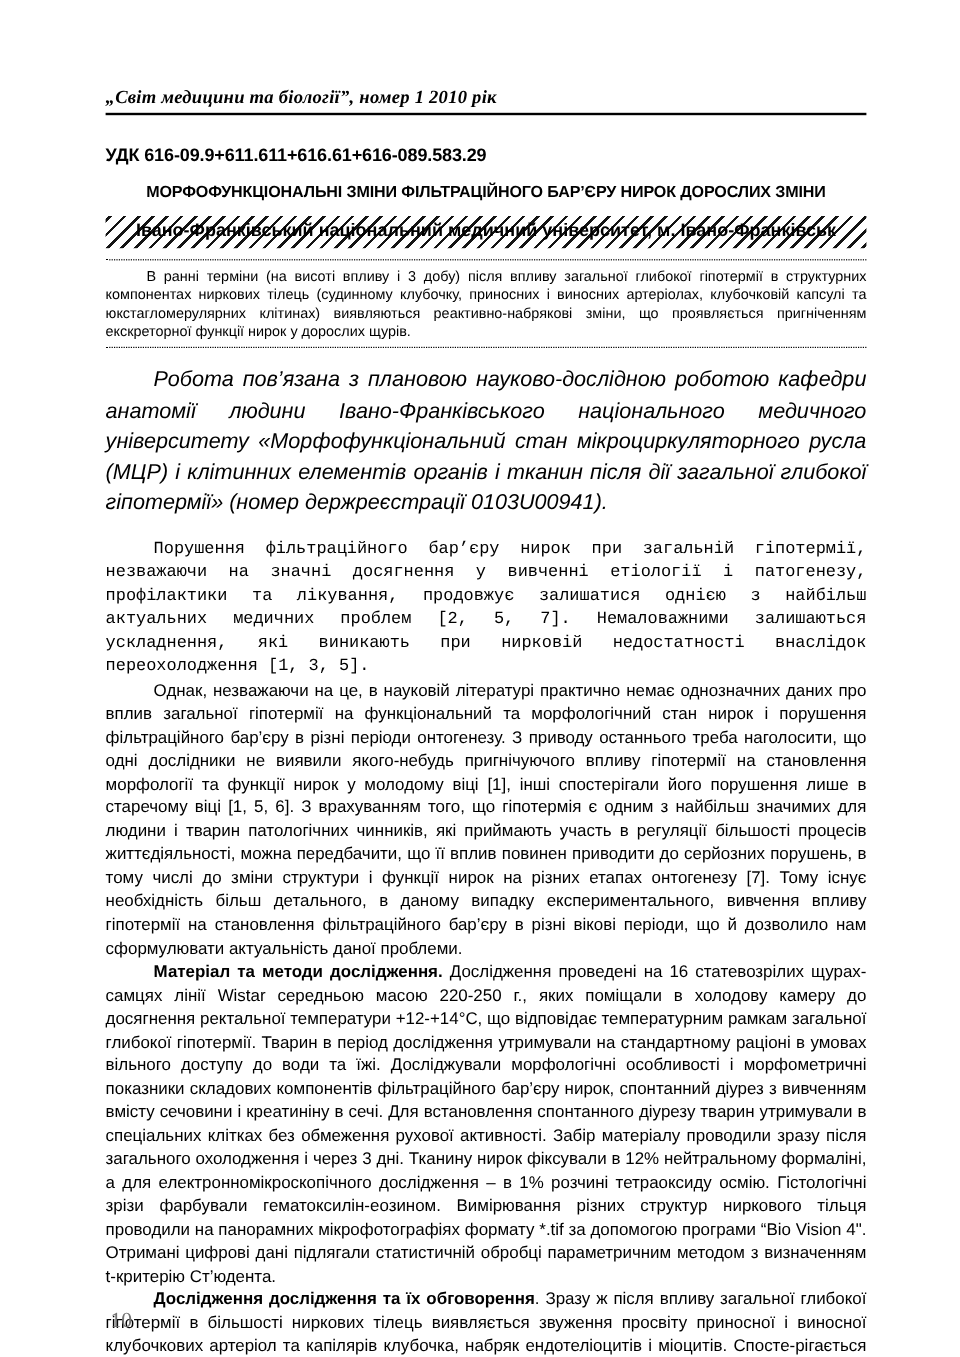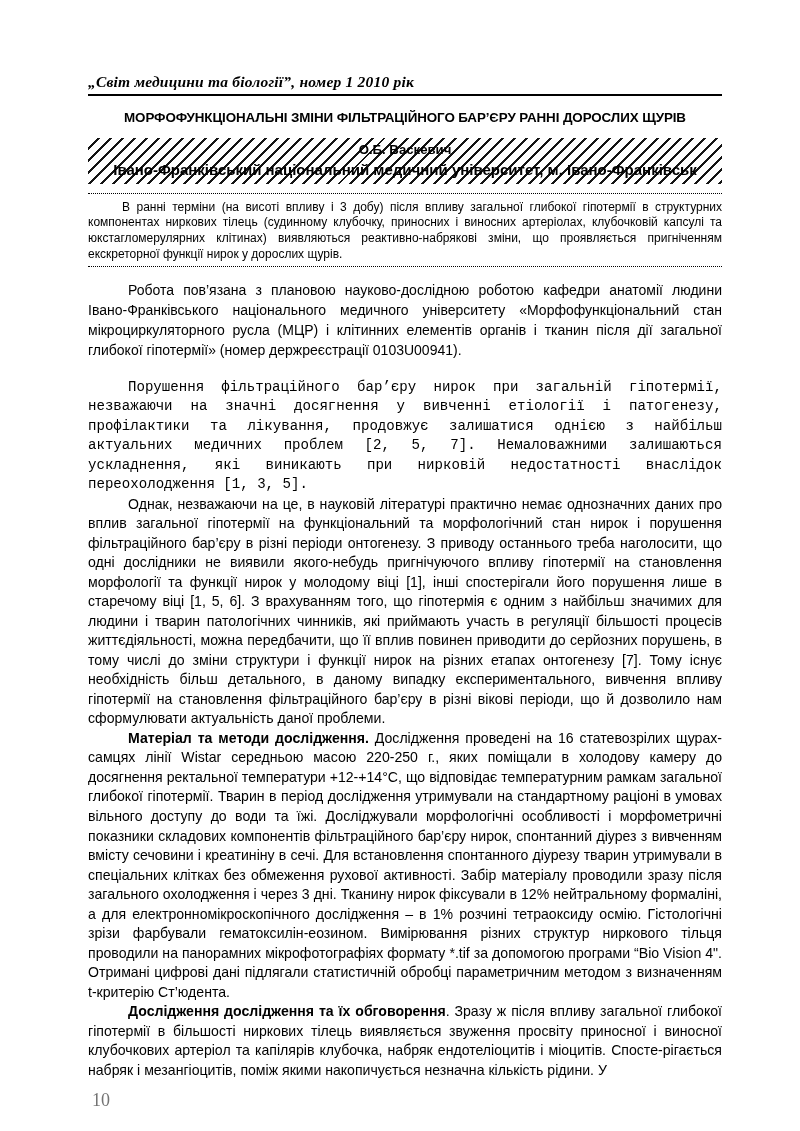--- a/index.html
+++ b/index.html
@@ -113,21 +113,22 @@
     font-size: 12.6px;
     line-height: 1.30;
     text-align: justify;
     text-indent: 34px;
     margin: 3px 0 0 0;
   }
   .keywords-p b { font-weight: 700; }
 
   
   .funding-p {
-    font-size: 14px;
+    font-style: italic;
+    font-size: 18px;
     line-height: 1.42;
     text-align: justify;
     text-indent: 40px;
     margin: 14px 0 0 0;
   }
 
   
   .body-p {
     font-size: 14.1px;
     line-height: 1.385;
@@ -149,28 +150,28 @@
   }
 </style>
 </head>
 <body>
 
 <div class="page">
 
   <div class="running-head">„Світ медицини та біології”, номер 1 2010 рік</div>
   <div class="head-rule"></div>
 
+  <div class="udc">УДК 616-09.9+611.611+616.61+616-089.583.29</div>
 
   <div class="doc-title">
-    <div>МОРФОФУНКЦІОНАЛЬНІ ЗМІНИ ФІЛЬТРАЦІЙНОГО БАР’ЄРУ РАННІ  ДОРОСЛИХ ЩУРІВ</div>
+    <div>МОРФОФУНКЦІОНАЛЬНІ ЗМІНИ ФІЛЬТРАЦІЙНОГО БАР’ЄРУ НИРОК  ДОРОСЛИХ ЗМІНИ</div>
   </div>
 
   <div class="author-block">
     <div class="hatch"></div>
-    <div class="author-name">О.Б. Васкевич</div>
     <div class="author-affil">Івано-Франківський національний медичний університет, м. Івано-Франківськ</div>
   </div>
 
   <div class="abstract-wrap">
     <p class="abstract-p">В ранні терміни (на висоті впливу і 3 добу) після впливу загальної глибокої гіпотермії в структурних компонентах ниркових тілець (судинному клубочку, приносних і виносних артеріолах, клубочковій капсулі та юкстагломерулярних клітинах) виявляються реактивно-набрякові зміни, що проявляється пригніченням екскреторної функції нирок у дорослих щурів.</p>
   </div>
 
   <p class="funding-p">Робота пов’язана з плановою науково-дослідною роботою кафедри анатомії людини Івано-Франківського національного медичного університету «Морфофункціональний стан мікроциркуляторного русла (МЦР) і клітинних елементів органів і тканин після дії загальної глибокої гіпотермії» (номер держреєстрації 0103U00941).</p>
 
   <p class="body-p first">Порушення фільтраційного бар’єру нирок при загальній гіпотермії, незважаючи на значні досягнення у вивченні етіології і патогенезу, профілактики та лікування, продовжує залишатися однією з найбільш актуальних медичних проблем [2, 5, 7]. Немаловажними залишаються ускладнення, які виникають при нирковій недостатності внаслідок переохолодження [1, 3, 5].</p>

